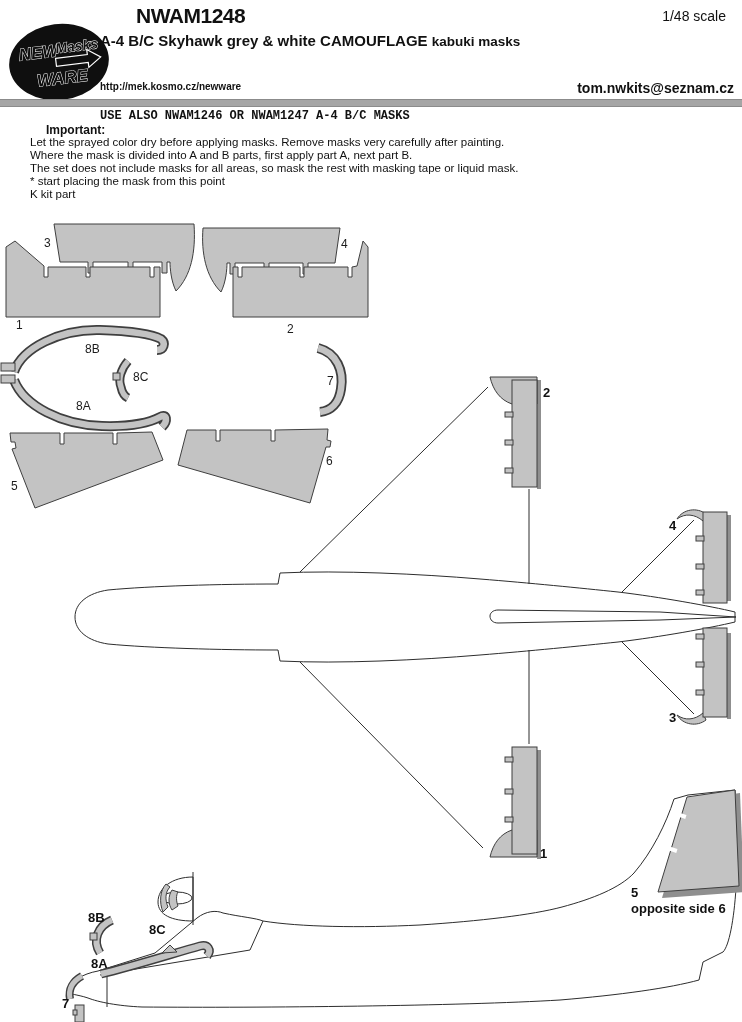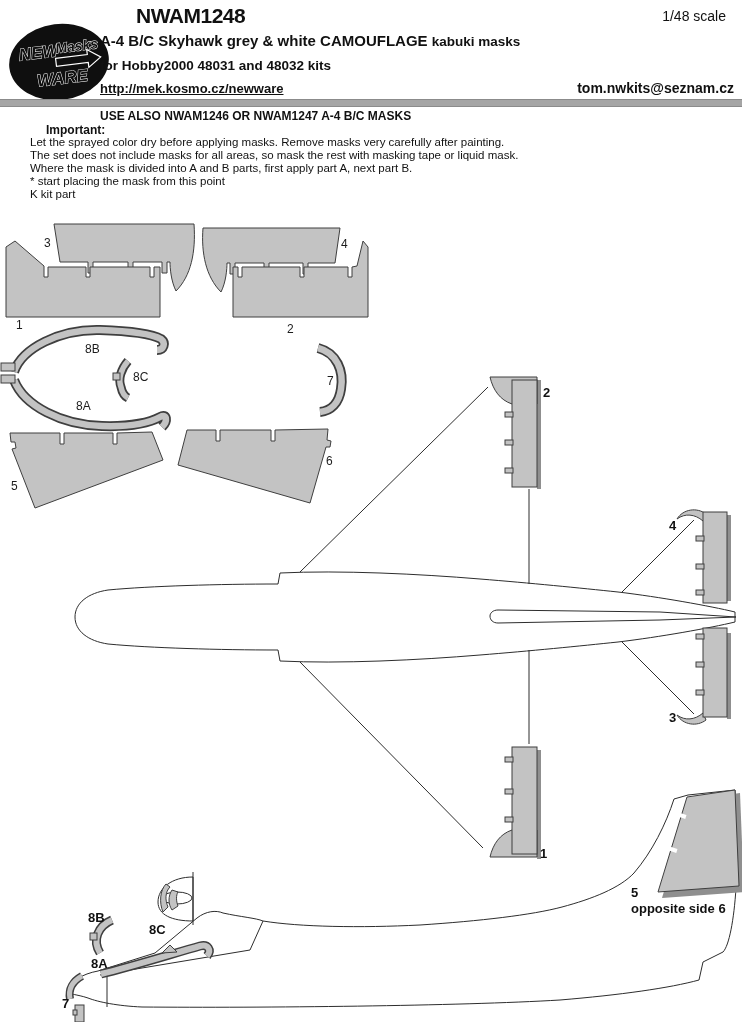--- a/index.html
+++ b/index.html
@@ -11,25 +11,25 @@
   }
   html,body{margin:0;padding:0;background:#e8e8e8;}
   .page{position:relative;width:742px;height:1022px;background:#ffffff;overflow:hidden;
         font-family:"Liberation Sans", sans-serif;color:var(--ink);}
   .abs{position:absolute;white-space:nowrap;}
   .code{left:100px;top:4px;font-size:21px;font-weight:700;letter-spacing:-0.5px;margin-left:36px;}
   .scale{right:16px;top:8px;font-size:14px;font-weight:400;}
   .title{left:100px;top:32px;font-size:15px;font-weight:700;}
   .title .suffix{font-size:13.5px;}
   .kits{left:100px;top:58px;font-size:13.5px;font-weight:700;}
-  .url{left:100px;top:81px;font-size:13px;font-weight:700;text-decoration:underline;}
+  .url{left:100px;top:81px;font-size:10px;font-weight:700;}
   .email{right:8px;top:80px;font-size:14px;font-weight:700;}
   .divider{left:0;top:99px;width:742px;height:8px;background:var(--divider);
            border-top:1px solid #8b8b8b;border-bottom:1px solid #8b8b8b;box-sizing:border-box;}
-  .notice{left:100px;top:109px;font-size:12px;font-weight:700;}
+  .notice{left:100px;top:109px;font-size:12px;font-weight:700;font-family:Liberation Mono, monospace;}
   .important{left:30px;top:123px;font-size:12px;font-weight:700;padding-left:16px;}
   .instr{left:30px;top:136px;font-size:11.5px;line-height:13px;font-weight:400;white-space:nowrap;}
   .struck{text-decoration:line-through;font-weight:700;}
   svg.diagram{position:absolute;left:0;top:0;}
   .mask{fill:var(--mask_fill);stroke:var(--mask_outline);stroke-width:1;}
   .shadow{fill:var(--mask_shadow);stroke:none;}
   .band-outline{fill:none;stroke:var(--mask_outline);stroke-linecap:butt;}
   .band-fill{fill:none;stroke:var(--mask_fill);stroke-linecap:butt;}
   .outline{fill:#ffffff;stroke:#2d2d2d;stroke-width:1;}
   .thin{fill:none;stroke:#2d2d2d;stroke-width:1;}
@@ -182,28 +182,27 @@
       <text class="logo-text" x="31" y="74" font-size="17">WARE</text>
     </g>
   </svg>
 
   <div class="abs code">NWAM1248</div>
   <div class="abs scale">1/48 scale</div>
   <div class="abs title">
     <span>A-4 B/C Skyhawk grey &amp; white CAMOUFLAGE</span>
     <span class="suffix">kabuki masks</span>
   </div>
-  <div class="abs kits">for Hobby2000 48031 and 48032 kits</div>
   <div class="abs url">http://mek.kosmo.cz/newware</div>
   <div class="abs email">tom.nwkits@seznam.cz</div>
   <div class="abs divider"></div>
 
   <div class="abs notice">USE ALSO NWAM1246 OR NWAM1247 A-4 B/C MASKS</div>
   <div class="abs important">Important:</div>
   <div class="abs instr">
     <div>Let the sprayed color dry before applying masks. Remove masks very carefully after painting.</div>
+    <div>Where the mask is divided into A and B parts, first apply part A, next part B.</div>
     <div>The set does not include masks for all areas, so mask the rest with masking tape or liquid mask.</div>
-    <div>Where the mask is divided into A and B parts, first apply part A, next part B.</div>
     <div>* start placing the mask from this point</div>
     <div>K kit part</div>
   </div>
 
 </div>
 
 </body></html>

